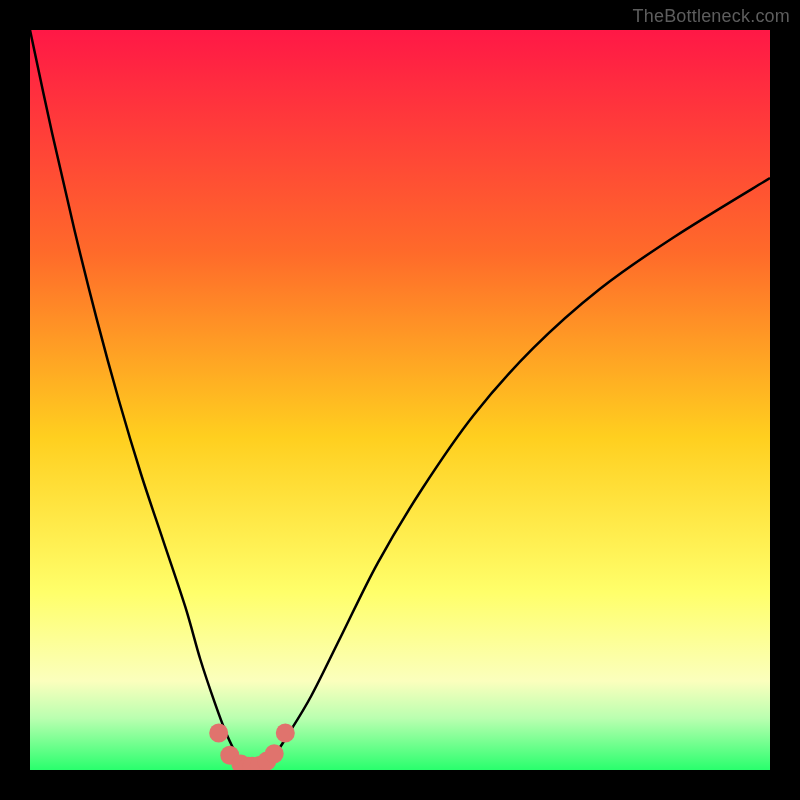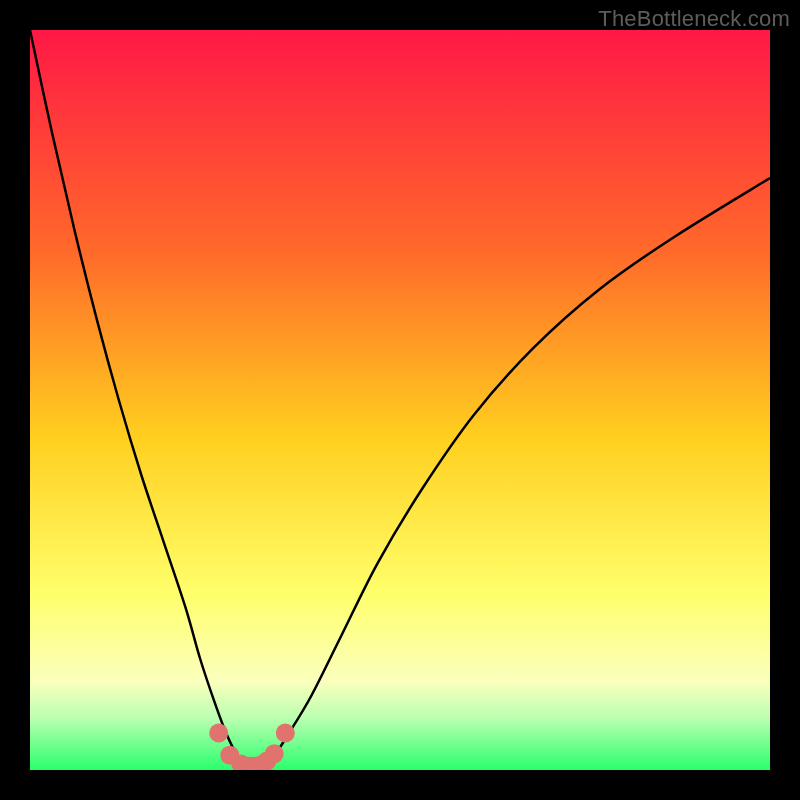--- a/index.html
+++ b/index.html
@@ -27,21 +27,21 @@
   }
   .grad {
     position: absolute;
     left: 0; top: 0; right: 0; bottom: 0;
   }
   .watermark {
     position: absolute;
     top: 6px;
     right: 10px;
     color: #5d5d5d;
-    font-size: 22px;
+    font-size: 18px;
     font-weight: 500;
     letter-spacing: 0.2px;
   }
   svg { position:absolute; left:0; top:0; }
 </style>
 </head>
 <body>
 
 <div class="frame">
 

